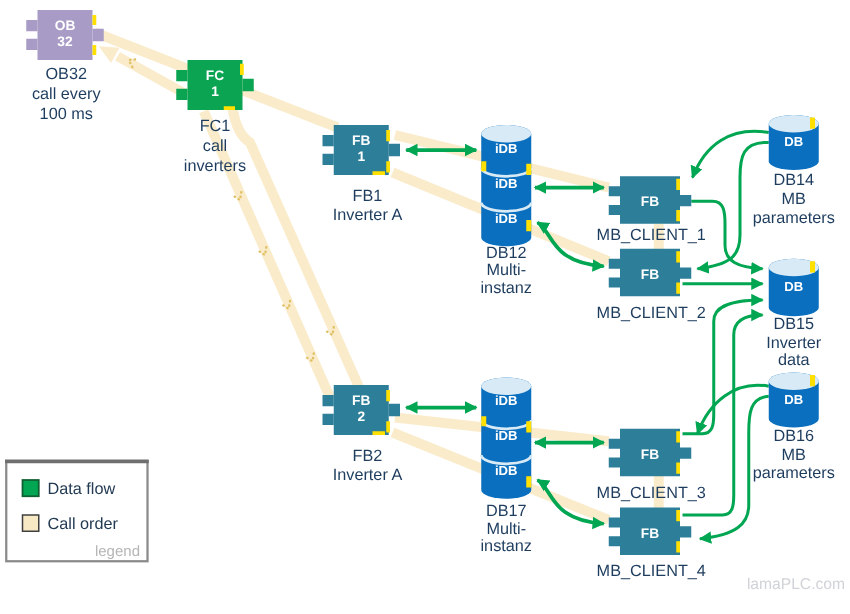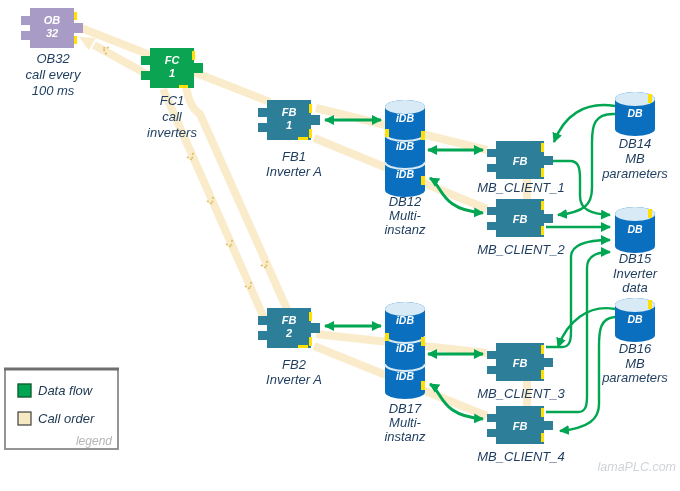--- a/index.html
+++ b/index.html
@@ -1,17 +1,17 @@
 <!DOCTYPE html>
 <html><head>
 <meta charset="utf-8">
 <style>
   html,body{margin:0;padding:0;background:#ffffff;}
   .stage{position:relative;width:680px;height:491px;background:#fff;overflow:hidden;
-         font-family:"Liberation Sans",sans-serif;font-style:italic;}
+         font-family:"Liberation Sans",sans-serif;}
   svg{display:block;}
   text{font-family:"Liberation Sans",sans-serif;fill:#1d3c5e;font-size:13px;}
   .caption{fill:#1d3c5e;font-size:13px;text-anchor:middle;}
   .blocktext{fill:#ffffff;font-size:11px;font-weight:bold;text-anchor:middle;}
   .cyltext{fill:#ffffff;font-size:10.5px;font-weight:bold;text-anchor:middle;}
   .legendlabel{fill:#223a52;font-size:13px;text-anchor:start;}
   .legendtag{fill:#b5b5b5;font-size:12px;text-anchor:end;}
   .watermark{fill:#d0d3d8;font-size:12.5px;text-anchor:end;}
   .callband{stroke:#faeccb;stroke-width:8;fill:none;}
   .flow{stroke:#00a651;fill:none;}

